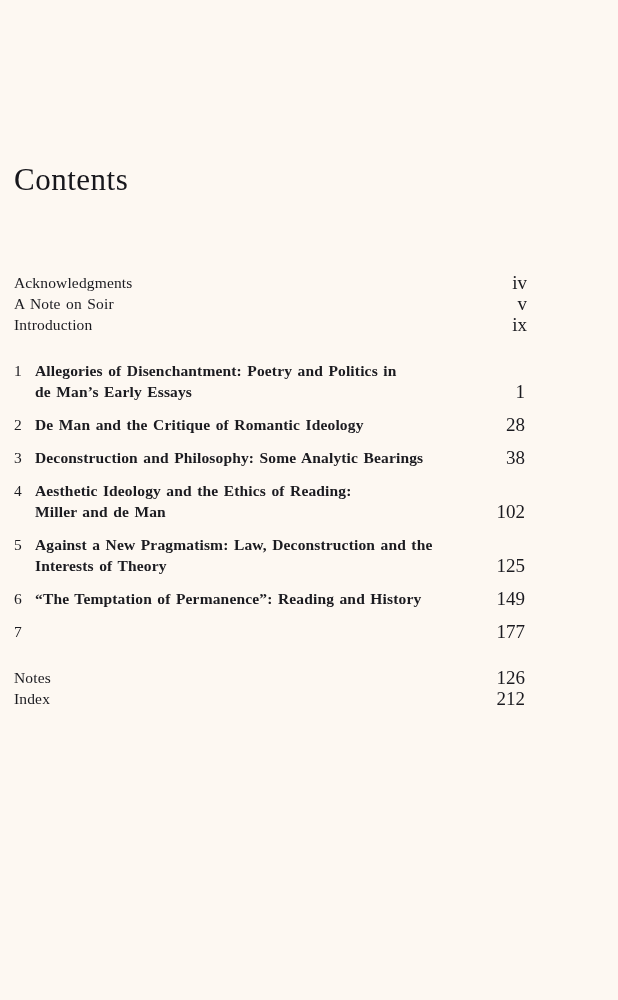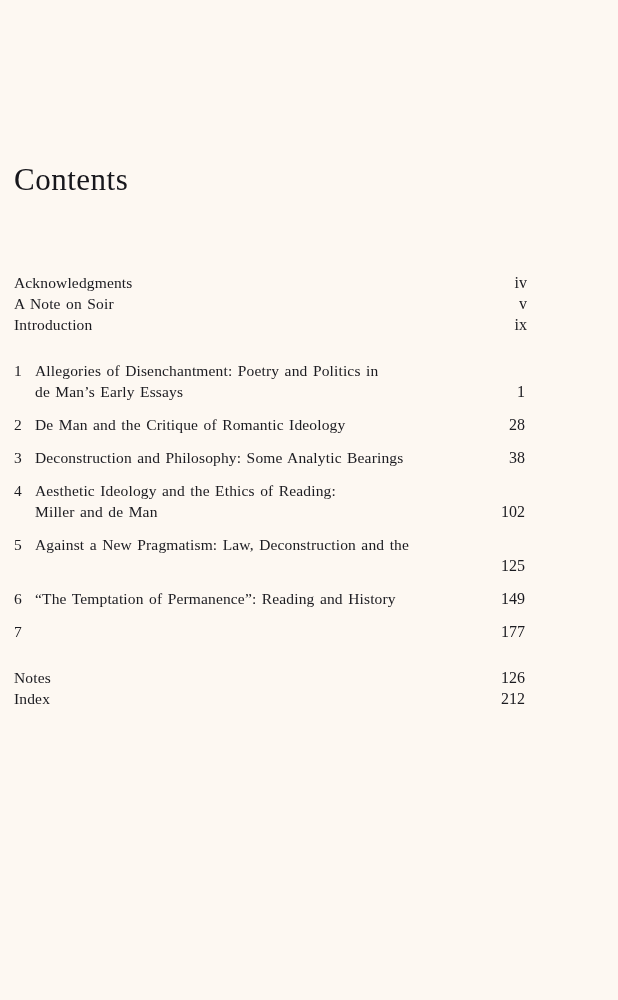--- a/index.html
+++ b/index.html
@@ -66,26 +66,27 @@
     font-size: 15.5px;
     line-height: 21px;
     word-spacing: 1.4px;
     letter-spacing: 0.15px;
   }
   .label.front {
     left: 14px;
   }
   .label.chap {
     left: 35px;
+    font-weight: bold;
   }
   .pageno {
     position: absolute;
     right: 93px;
     top: 0;
-    font-size: 16px;
+    font-size: 19px;
     line-height: 21px;
     text-align: right;
   }
   .pageno.roman {
     right: 91px;
   }
   .group-front {
     margin-bottom: 0;
     text-decoration: underline;
   }
@@ -183,20 +184,21 @@
     </div>
 
     <div class="gap-chapter"></div>
 
     <div class="entry">
       <div class="entry-row">
         <span class="num">5</span>
         <span class="label chap">Against a New Pragmatism: Law, Deconstruction and the</span>
       </div>
       <div class="entry-row">
+        <span class="label chap">Interests of Theory</span>
         <span class="pageno">125</span>
       </div>
     </div>
 
     <div class="gap-chapter"></div>
 
     <div class="entry">
       <div class="entry-row">
         <span class="num">6</span>
         <span class="label chap">“The Temptation of Permanence”: Reading and History</span>

